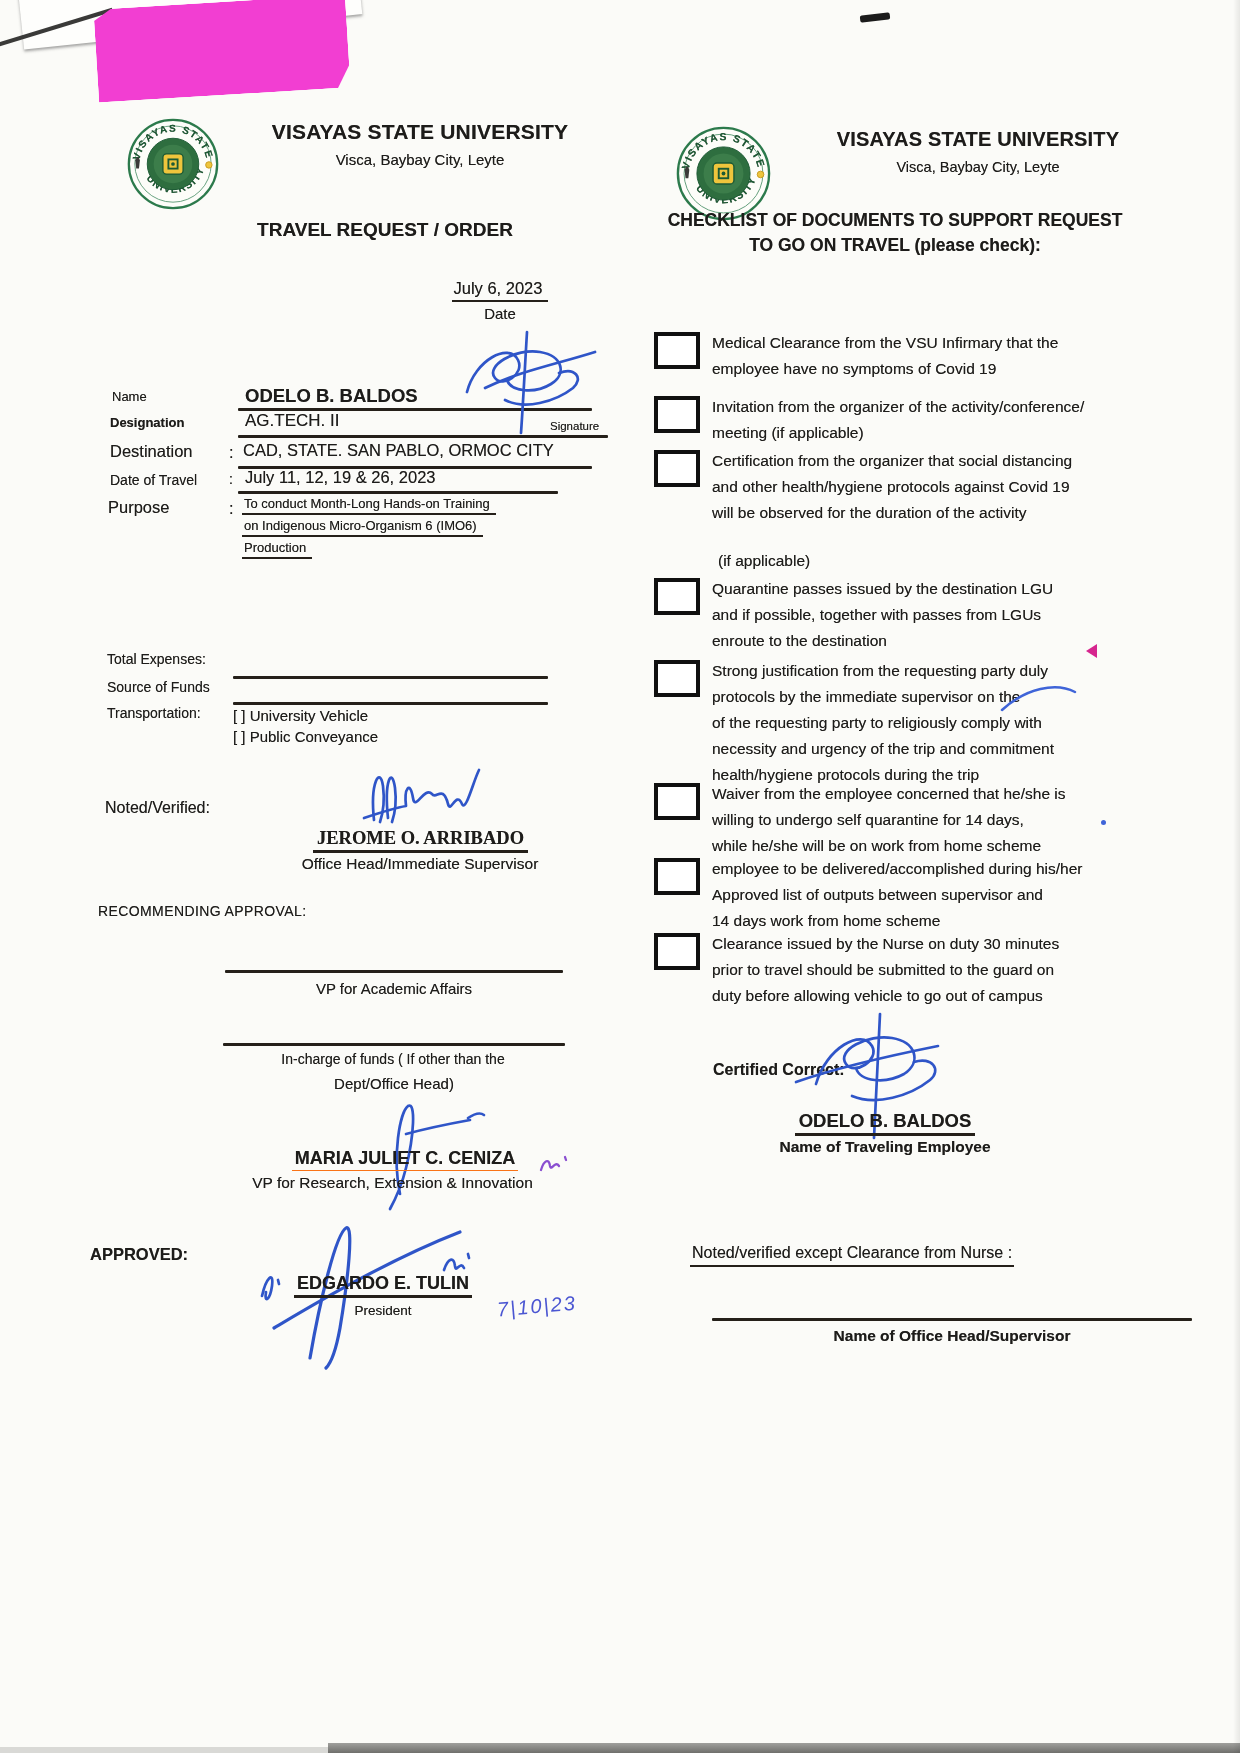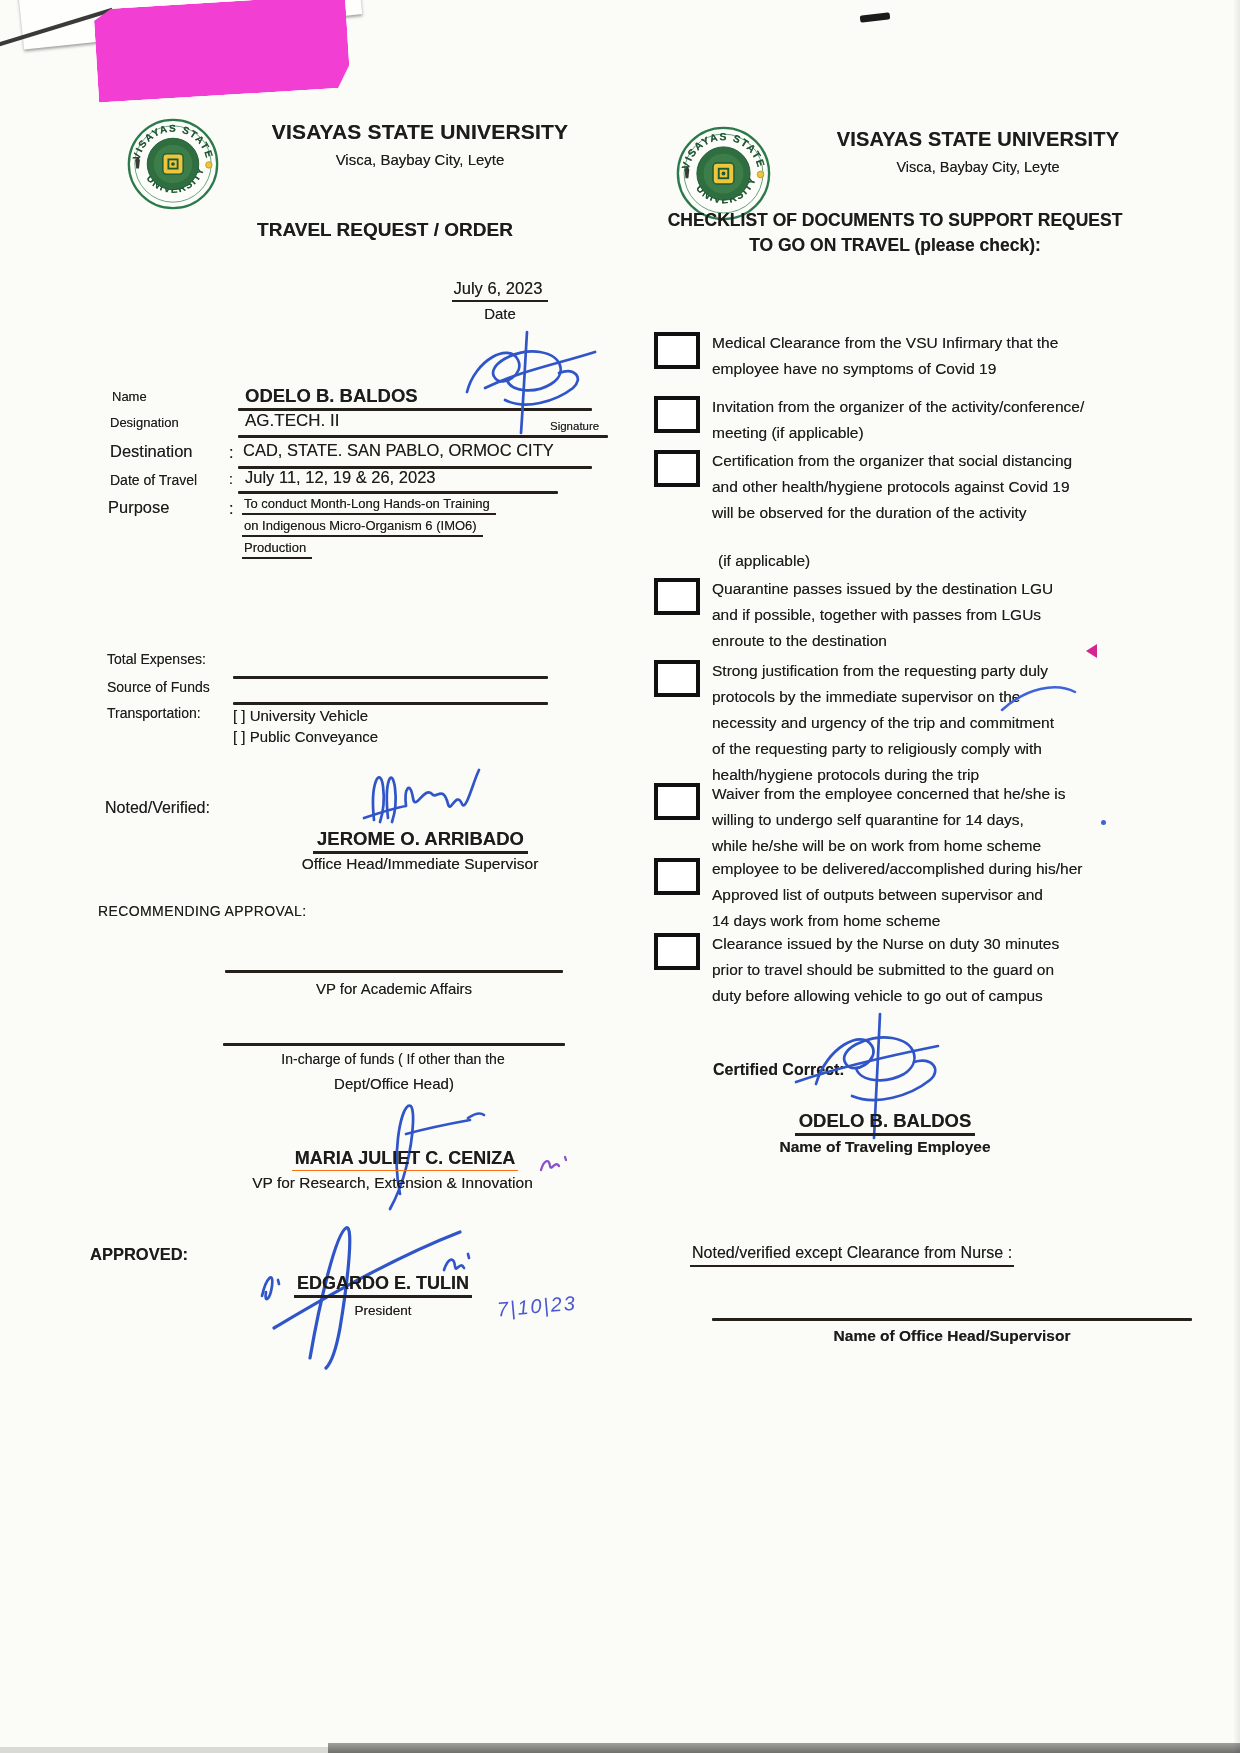--- a/index.html
+++ b/index.html
@@ -76,21 +76,21 @@
 
   <div class="abs" style="left:455px;top:330px;">
     <svg width="145" height="105" viewBox="0 0 145 105">
       <path class="sig" d="M72,2 C70,35 68,75 66,103"></path>
       <path class="sig" d="M12,62 C20,30 54,12 63,30 C70,44 48,58 40,48 C30,36 60,18 85,22 C108,26 112,44 96,54 C80,64 56,62 52,50"></path>
       <path class="sig" d="M30,58 C62,42 102,34 140,22"></path>
       <path class="sig" d="M50,70 C70,80 100,72 118,58 C129,48 120,37 104,43"></path>
     </svg>
   </div>
 
-  <div class="abs lbl-sm" style="left:110px;top:415px;">Designation</div>
+  <div class="abs lbl-sm" style="left:110px;top:415px;font-weight:bold;">Designation</div>
   <div class="abs" style="left:245px;top:411px;font-size:17px;">AG.TECH. II</div>
   <div class="hline" style="left:238px;top:435px;width:370px;"></div>
   <div class="abs" style="left:550px;top:420px;font-size:11.5px;">Signature</div>
 
   <div class="abs lbl-lg" style="left:110px;top:442px;">Destination</div>
   <div class="abs lbl-lg" style="left:229px;top:443px;">:</div>
   <div class="abs" style="left:243px;top:441px;font-size:16.5px;">CAD, STATE. SAN PABLO, ORMOC CITY</div>
   <div class="hline" style="left:238px;top:466px;width:354px;"></div>
 
   <div class="abs lbl-md" style="left:110px;top:472px;">Date of Travel</div>
@@ -115,21 +115,21 @@
   <div class="abs" style="left:233px;top:728px;font-size:15px;">[ ] Public Conveyance</div>
 
   <div class="abs" style="left:105px;top:799px;font-size:16px;">Noted/Verified:</div>
   <div class="abs" style="left:352px;top:760px;">
     <svg width="135" height="72" viewBox="0 0 135 72">
       <path class="sig" d="M22,60 C18,22 28,6 31,26 C33,42 30,56 28,62"></path>
       <path class="sig" d="M36,58 C32,20 40,6 43,28 C45,44 42,56 40,62"></path>
       <path class="sig" d="M12,58 C30,52 42,48 54,46 C52,28 58,20 61,38 C63,52 72,26 80,34 C84,40 91,24 96,44 C99,54 104,30 110,44 C114,52 121,22 127,10"></path>
     </svg>
   </div>
-  <div class="abs ctr" style="left:278px;top:828px;width:285px;">
+  <div class="abs ctr" style="left:278px;top:828px;width:285px;font-family:Liberation Serif, serif;">
     <span class="b" style="font-size:18.5px;border-bottom:3px solid #25201a;padding:0 4px 2px;">JEROME O. ARRIBADO</span>
   </div>
   <div class="abs ctr" style="left:255px;top:855px;width:330px;font-size:15.5px;">Office Head/Immediate Supervisor</div>
 
   <div class="abs" style="left:98px;top:903px;font-size:14px;letter-spacing:.4px;">RECOMMENDING APPROVAL:</div>
 
   <div class="hline" style="left:225px;top:970px;width:338px;"></div>
   <div class="abs ctr" style="left:225px;top:980px;width:338px;font-size:15px;">VP for Academic Affairs</div>
 
   <div class="hline" style="left:223px;top:1043px;width:342px;"></div>
@@ -233,22 +233,22 @@
         <div>and if possible, together with passes from LGUs</div>
         <div>enroute to the destination</div>
       </div>
     </div>
 
     <div class="chk-item" style="top:332px;">
       <span class="chk-box"></span>
       <div class="chk-lines">
         <div>Strong justification from the requesting party duly</div>
         <div>protocols by the immediate supervisor on the</div>
+        <div>of the requesting party to religiously comply with</div>
         <div>necessity and urgency of the trip and commitment</div>
-        <div>of the requesting party to religiously comply with</div>
         <div>health/hygiene protocols during the trip</div>
       </div>
     </div>
 
     <div class="chk-item" style="top:455px;">
       <span class="chk-box"></span>
       <div class="chk-lines">
         <div>Waiver from the employee concerned that he/she is</div>
         <div>willing to undergo self quarantine for 14 days,</div>
         <div>while he/she will be on work from home scheme</div>

